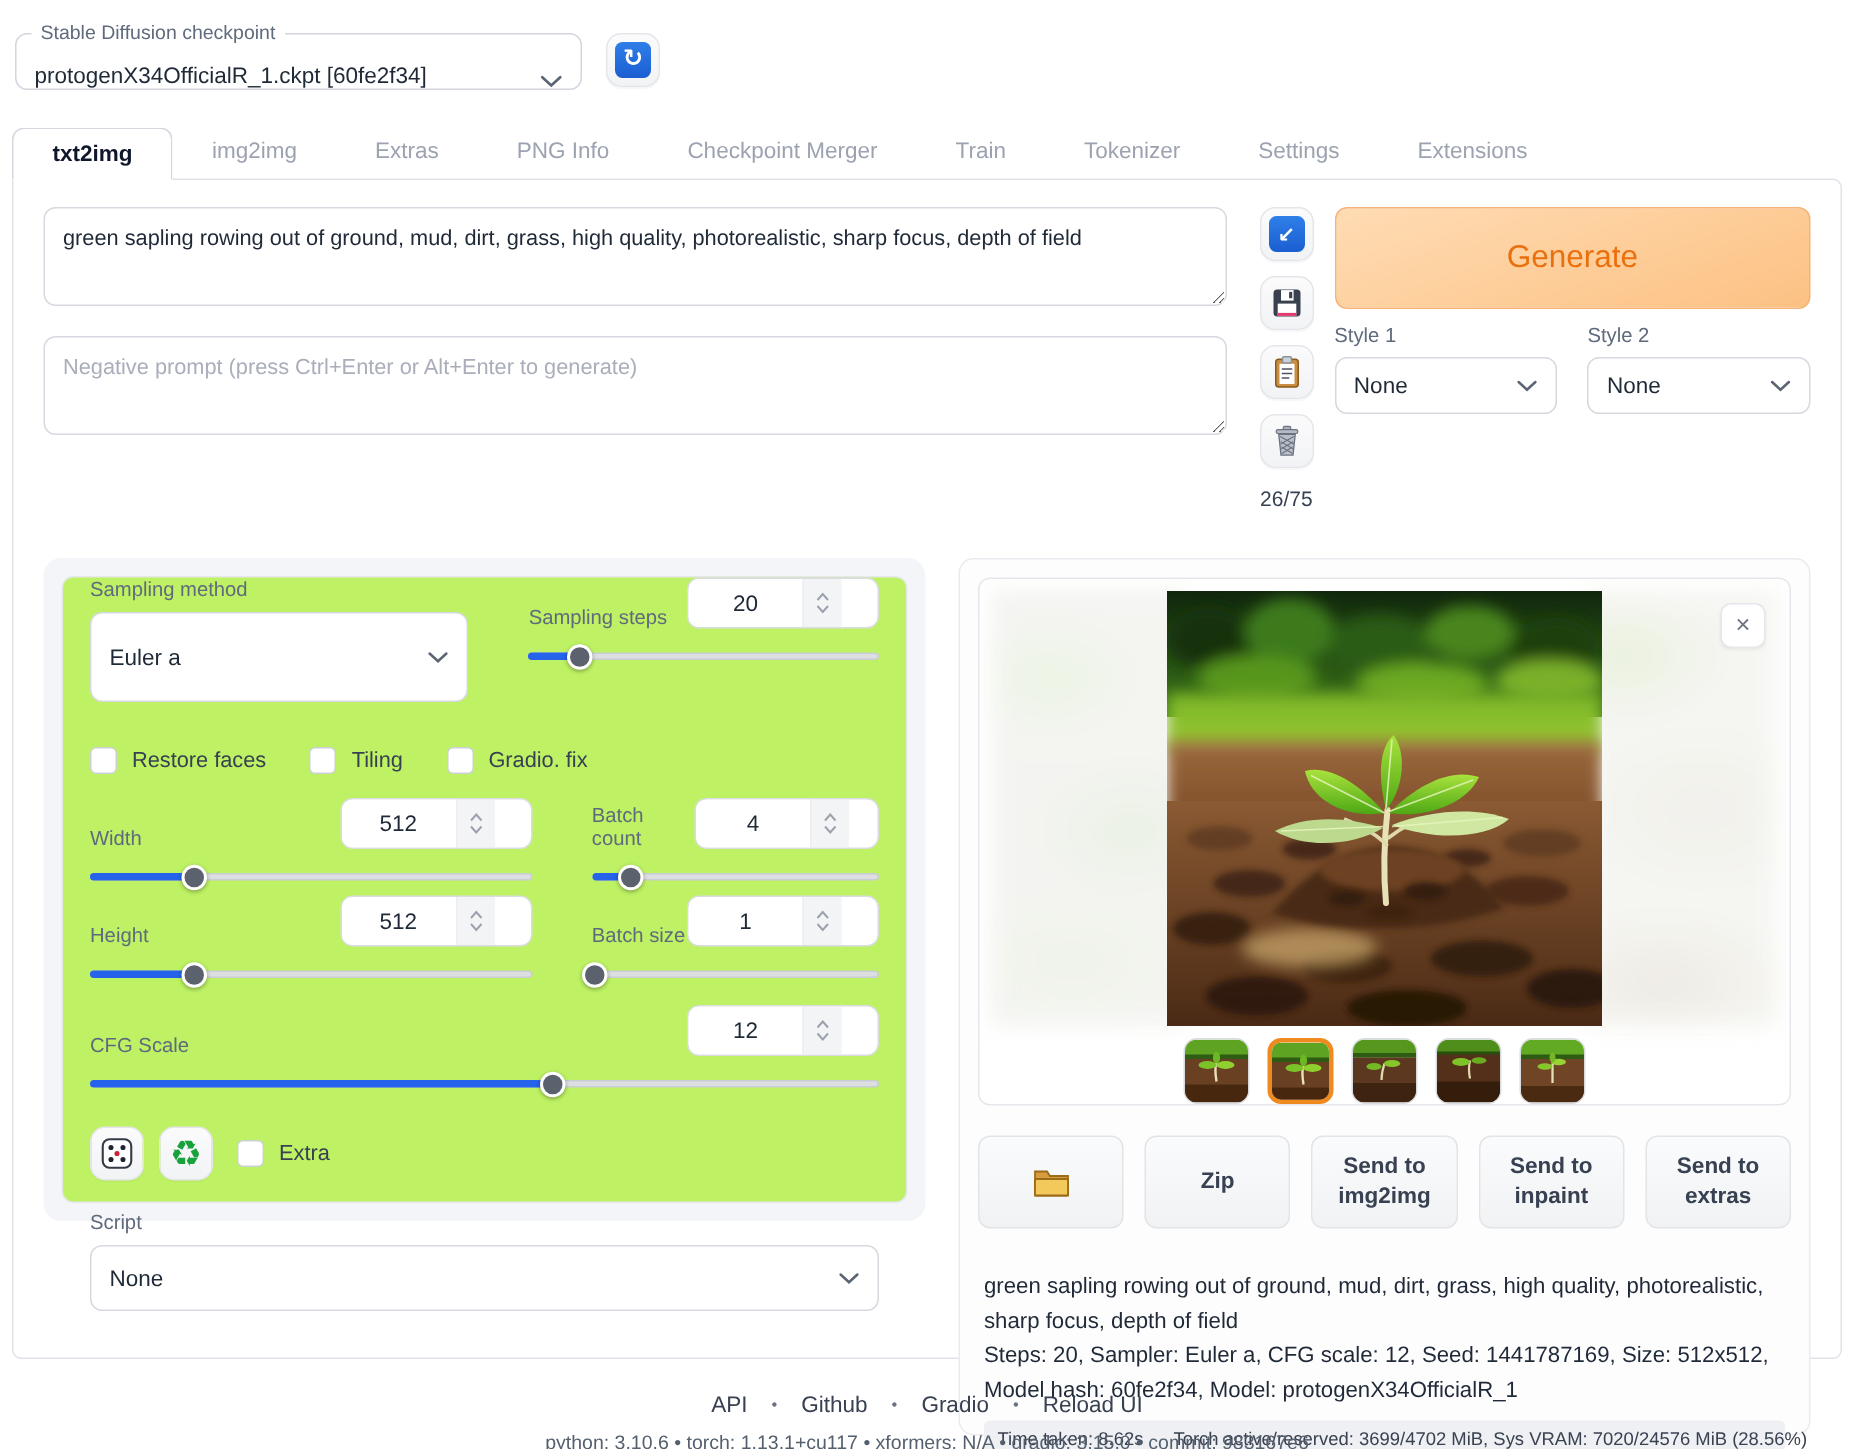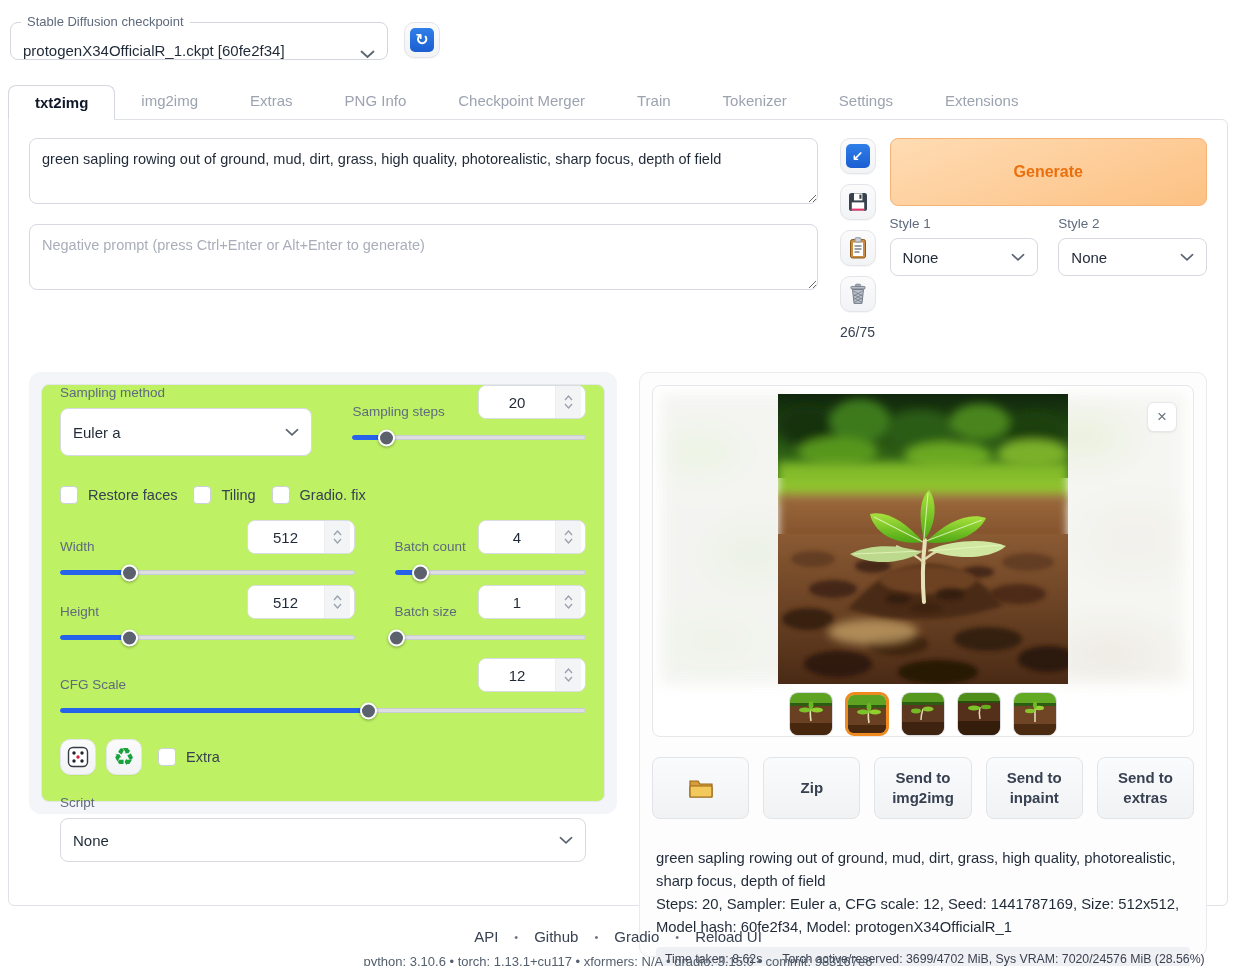--- a/index.html
+++ b/index.html
@@ -37,52 +37,52 @@
   .prompts{width:790px;display:flex;flex-direction:column;gap:20px}
   textarea{width:100%;height:66px;border:1px solid #d6d9df;border-radius:8px;
     padding:10px 12px;font-family:inherit;font-size:14.5px;color:#1f2937;resize:vertical;
     outline:none;line-height:1.4}
   textarea::placeholder{color:#a9aeba}
   .tools{width:36px;margin-left:22px;display:flex;flex-direction:column;gap:10px;align-items:center}
   .counter{font-size:14px;color:#374151;margin-top:2px;white-space:nowrap}
   .gencol{width:318px;margin-left:14px}
   .generate{width:100%;height:68px;border:1px solid #f5b377;border-radius:8px;cursor:pointer;
     background:linear-gradient(160deg,#ffdcb4,#fcc183);display:flex;align-items:center;
-    justify-content:center;font-size:16px;font-weight:bold;color:#ea700e}
+    justify-content:center;font-size:21px;font-weight:normal;color:#ea700e}
   .stylerow{display:flex;gap:20px;margin-top:10px}
   .stylegrp{flex:1}
   .stylegrp .lbl{font-size:13.5px;color:#5f6a7d;margin-bottom:7px}
   .select{height:38px;border:1px solid #d6d9df;border-radius:8px;background:#fff;
     display:flex;align-items:center;padding:0 12px;cursor:pointer}
   .select .val{flex:1;font-size:15px;color:#1f2937}
 
   
   .row2{display:flex;gap:22px;margin-top:32px}
   .settings{width:590px;background:#f3f5f8;border-radius:12px;padding:12px;height:442px}
   .card{background:#bef264;border:1px solid #e5e7eb;border-radius:8px;padding:0 18px;height:100%}
   .lblg{font-size:13.5px;color:#5f6a7d}
   .srow{display:flex;gap:40px}
   .grp-method{width:48%}
-  .grp-method .select{height:48px;margin-top:8px}
+  .grp-method .select{height:60px;margin-top:8px}
   .grp-steps{flex:1}
   .numrow{display:flex;justify-content:space-between;align-items:flex-end}
-  .numbox{width:108px;height:34px;border:1px solid #d9dce1;border-radius:8px;background:#fff;
+  .numbox{width:128px;height:34px;border:1px solid #d9dce1;border-radius:8px;background:#fff;
     display:flex;overflow:hidden}
   .numbox input{border:0;width:76px;text-align:center;font-size:15px;color:#1f2937;
     font-family:inherit;outline:none}
   .spin{width:26px;background:#f3f4f6;display:flex;flex-direction:column;align-items:center;
     justify-content:center;gap:2px;cursor:pointer;border-left:1px solid #eceef1}
   .slider{position:relative;height:5px;background:#dcdee2;border:1px solid #c9ccd2;
     border-radius:4px;margin-top:16px;cursor:pointer}
   .fill{position:absolute;left:-1px;top:-1px;height:5px;background:#2563eb;
     border:1px solid #2563eb;border-radius:4px}
   .knob{position:absolute;right:-9px;top:50%;transform:translateY(-50%);width:17px;height:17px;
     background:#5b626e;border:2px solid #fff;border-radius:50%;
     box-shadow:0 1px 3px rgba(0,0,0,.35);cursor:grab}
-  .cbrow{display:flex;gap:16px;margin-top:30px;align-items:center}
+  .cbrow{display:flex;gap:29px;margin-top:30px;align-items:center}
   .cbgrp{display:flex;gap:10px;align-items:center;cursor:pointer}
   .cb{width:18px;height:18px;border:1px solid #ccd0d7;border-radius:4px;background:#fff;flex:none}
   .cblbl{font-size:14.5px;color:#374151}
   .dimgrid{display:flex;gap:40px;margin-top:16px}
   .dimcol1{width:56%}
   .dimcol2{flex:1}
   .dimrow{margin-top:10px}
   .dimrow:first-child{margin-top:0}
   .cfgrow{margin-top:18px}
   .seedrow{display:flex;gap:10px;margin-top:26px;align-items:center}

